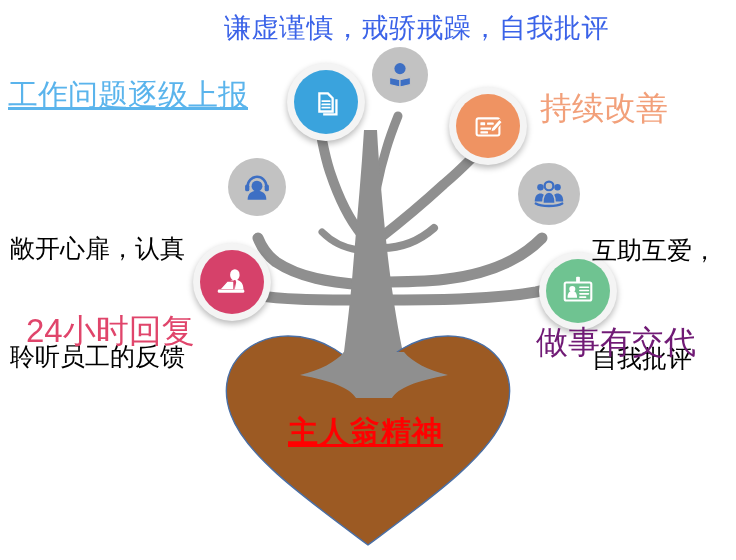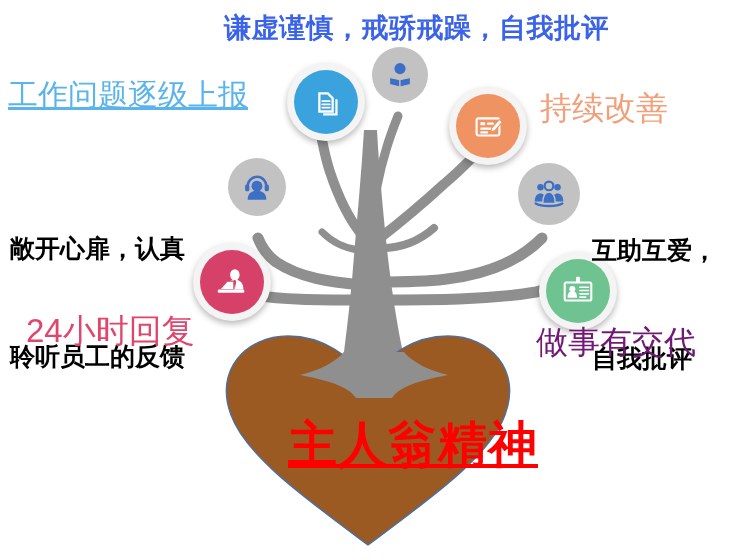--- a/index.html
+++ b/index.html
@@ -28,21 +28,21 @@
     position: absolute;
     white-space: pre;
     line-height: 1.28;
   }
   .label-sans {
     font-family: "Liberation Sans", "DejaVu Sans", sans-serif;
     font-weight: normal;
   }
   .label-serif {
     font-family: "Liberation Serif", "DejaVu Serif", serif;
-    font-weight: bold;
+    font-weight: normal;
   }
 
   
   #label-top {
     left: 224px;
     top: 11px;
     font-size: 27px;
     color: #3b63e8;
     font-family: "Liberation Serif", "DejaVu Serif", serif;
     letter-spacing: 0.5px;
@@ -83,21 +83,21 @@
   #label-accountable {
     left: 536px;
     top: 322px;
     font-size: 32px;
     color: #701a75;
   }
   #label-core {
     position: absolute;
     left: 288px;
     top: 412px;
-    font-size: 49px;
+    font-size: 30px;
     font-family: "Liberation Serif", "DejaVu Serif", serif;
     font-weight: bold;
     color: #ff0000;
     text-decoration: underline;
     text-decoration-color: #ff0000;
     letter-spacing: 1px;
   }
 
   
   .badge {

